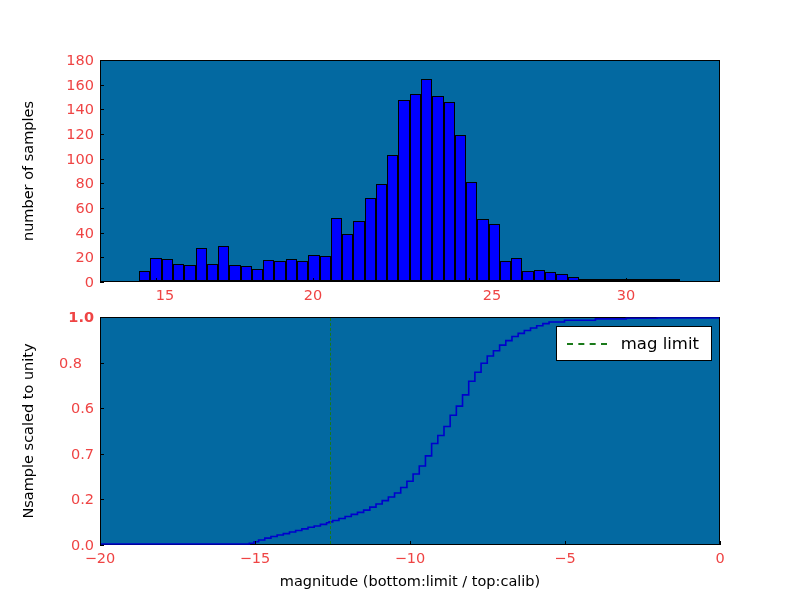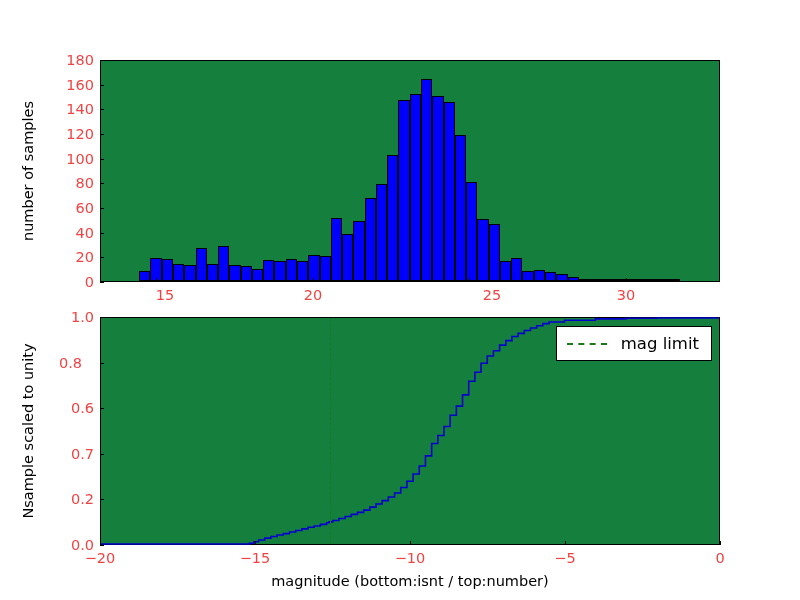--- a/index.html
+++ b/index.html
@@ -1,20 +1,20 @@
 <!DOCTYPE html>
 <html><head>
 <meta charset="utf-8">
 <style>
   html,body{margin:0;padding:0;background:#ffffff;}
   body{width:800px;height:600px;overflow:hidden;
        font-family:"DejaVu Sans","Liberation Sans",sans-serif;}
   #figure{position:relative;width:800px;height:600px;background:#ffffff;}
 
-  .axis-frame{position:absolute;border:1px solid #000000;background:#15803d;box-sizing:border-box;}
+  .axis-frame{position:absolute;border:1px solid #000000;background:#0369a1;box-sizing:border-box;}
 
   #top-axes{left:100px;top:60px;width:620px;height:222px;}
   #bottom-axes{left:100px;top:317px;width:620px;height:228px;}
 
   .title{position:absolute;left:100px;top:33px;width:620px;text-align:center;
          font-size:17px;color:#000000;white-space:nowrap;}
 
   .ylabel{position:absolute;transform-origin:0 0;font-size:14.5px;color:#000;white-space:nowrap;}
   .xlabel{position:absolute;font-size:14.5px;color:#000;white-space:nowrap;text-align:center;}
 
@@ -148,21 +148,21 @@
       <span class="legend-line"></span>
       <span class="legend-text">mag limit</span>
     </div>
   </div>
   <div id="bot-ytlabels">
       <div class="tick-label ytick-label" style="left: 40px; width: 54px; top: 545px;">0.0</div>
       <div class="tick-label ytick-label" style="left: 40px; width: 54px; top: 499.4px;">0.2</div>
       <div class="tick-label ytick-label" style="left: 40px; width: 54px; top: 453.8px;">0.7</div>
       <div class="tick-label ytick-label" style="left: 40px; width: 54px; top: 408.2px;">0.6</div>
       <div class="tick-label ytick-label" style="left: 28px; width: 54px; top: 362.6px;">0.8</div>
-      <div class="tick-label ytick-label" style="left: 40px; width: 54px; top: 317px;">1.0</div>
+      <div class="tick-label ytick-label" style="left: 40px; width: 54px; top: 317px; font-weight: bold;">1.0</div>
     </div>
   <div id="bot-yticks">
       <div class="tickmark ytickmark" style="left: 100px; top: 545px;"></div>
       <div class="tickmark ytickmark" style="left: 100px; top: 499.4px;"></div>
       <div class="tickmark ytickmark" style="left: 100px; top: 453.8px;"></div>
       <div class="tickmark ytickmark" style="left: 100px; top: 408.2px;"></div>
       <div class="tickmark ytickmark" style="left: 100px; top: 362.6px;"></div>
       <div class="tickmark ytickmark" style="left: 100px; top: 317px;"></div>
     </div>
   <div id="bot-xtlabels">
@@ -173,15 +173,15 @@
       <div class="tick-label xtick-label" style="left: 720px; top: 550px;">0</div>
     </div>
   <div id="bot-xticks">
       <div class="tickmark xtickmark" style="left: 100px; top: 541px;"></div>
       <div class="tickmark xtickmark" style="left: 255px; top: 541px;"></div>
       <div class="tickmark xtickmark" style="left: 410px; top: 541px;"></div>
       <div class="tickmark xtickmark" style="left: 565px; top: 541px;"></div>
       <div class="tickmark xtickmark" style="left: 720px; top: 541px;"></div>
     </div>
   <div class="ylabel" id="bot-ylabel" style="left: 28px; top: 431px; transform: translate(0px, 0px) rotate(-90deg) translate(-50%, -50%);">Nsample scaled to unity</div>
-  <div class="xlabel" id="bot-xlabel" style="left: 100px; width: 620px; top: 573px;">magnitude (bottom:isnt / top:number)</div>
+  <div class="xlabel" id="bot-xlabel" style="left: 100px; width: 620px; top: 573px;">magnitude (bottom:limit / top:calib)</div>
 
 </div>
 
 </body></html>

